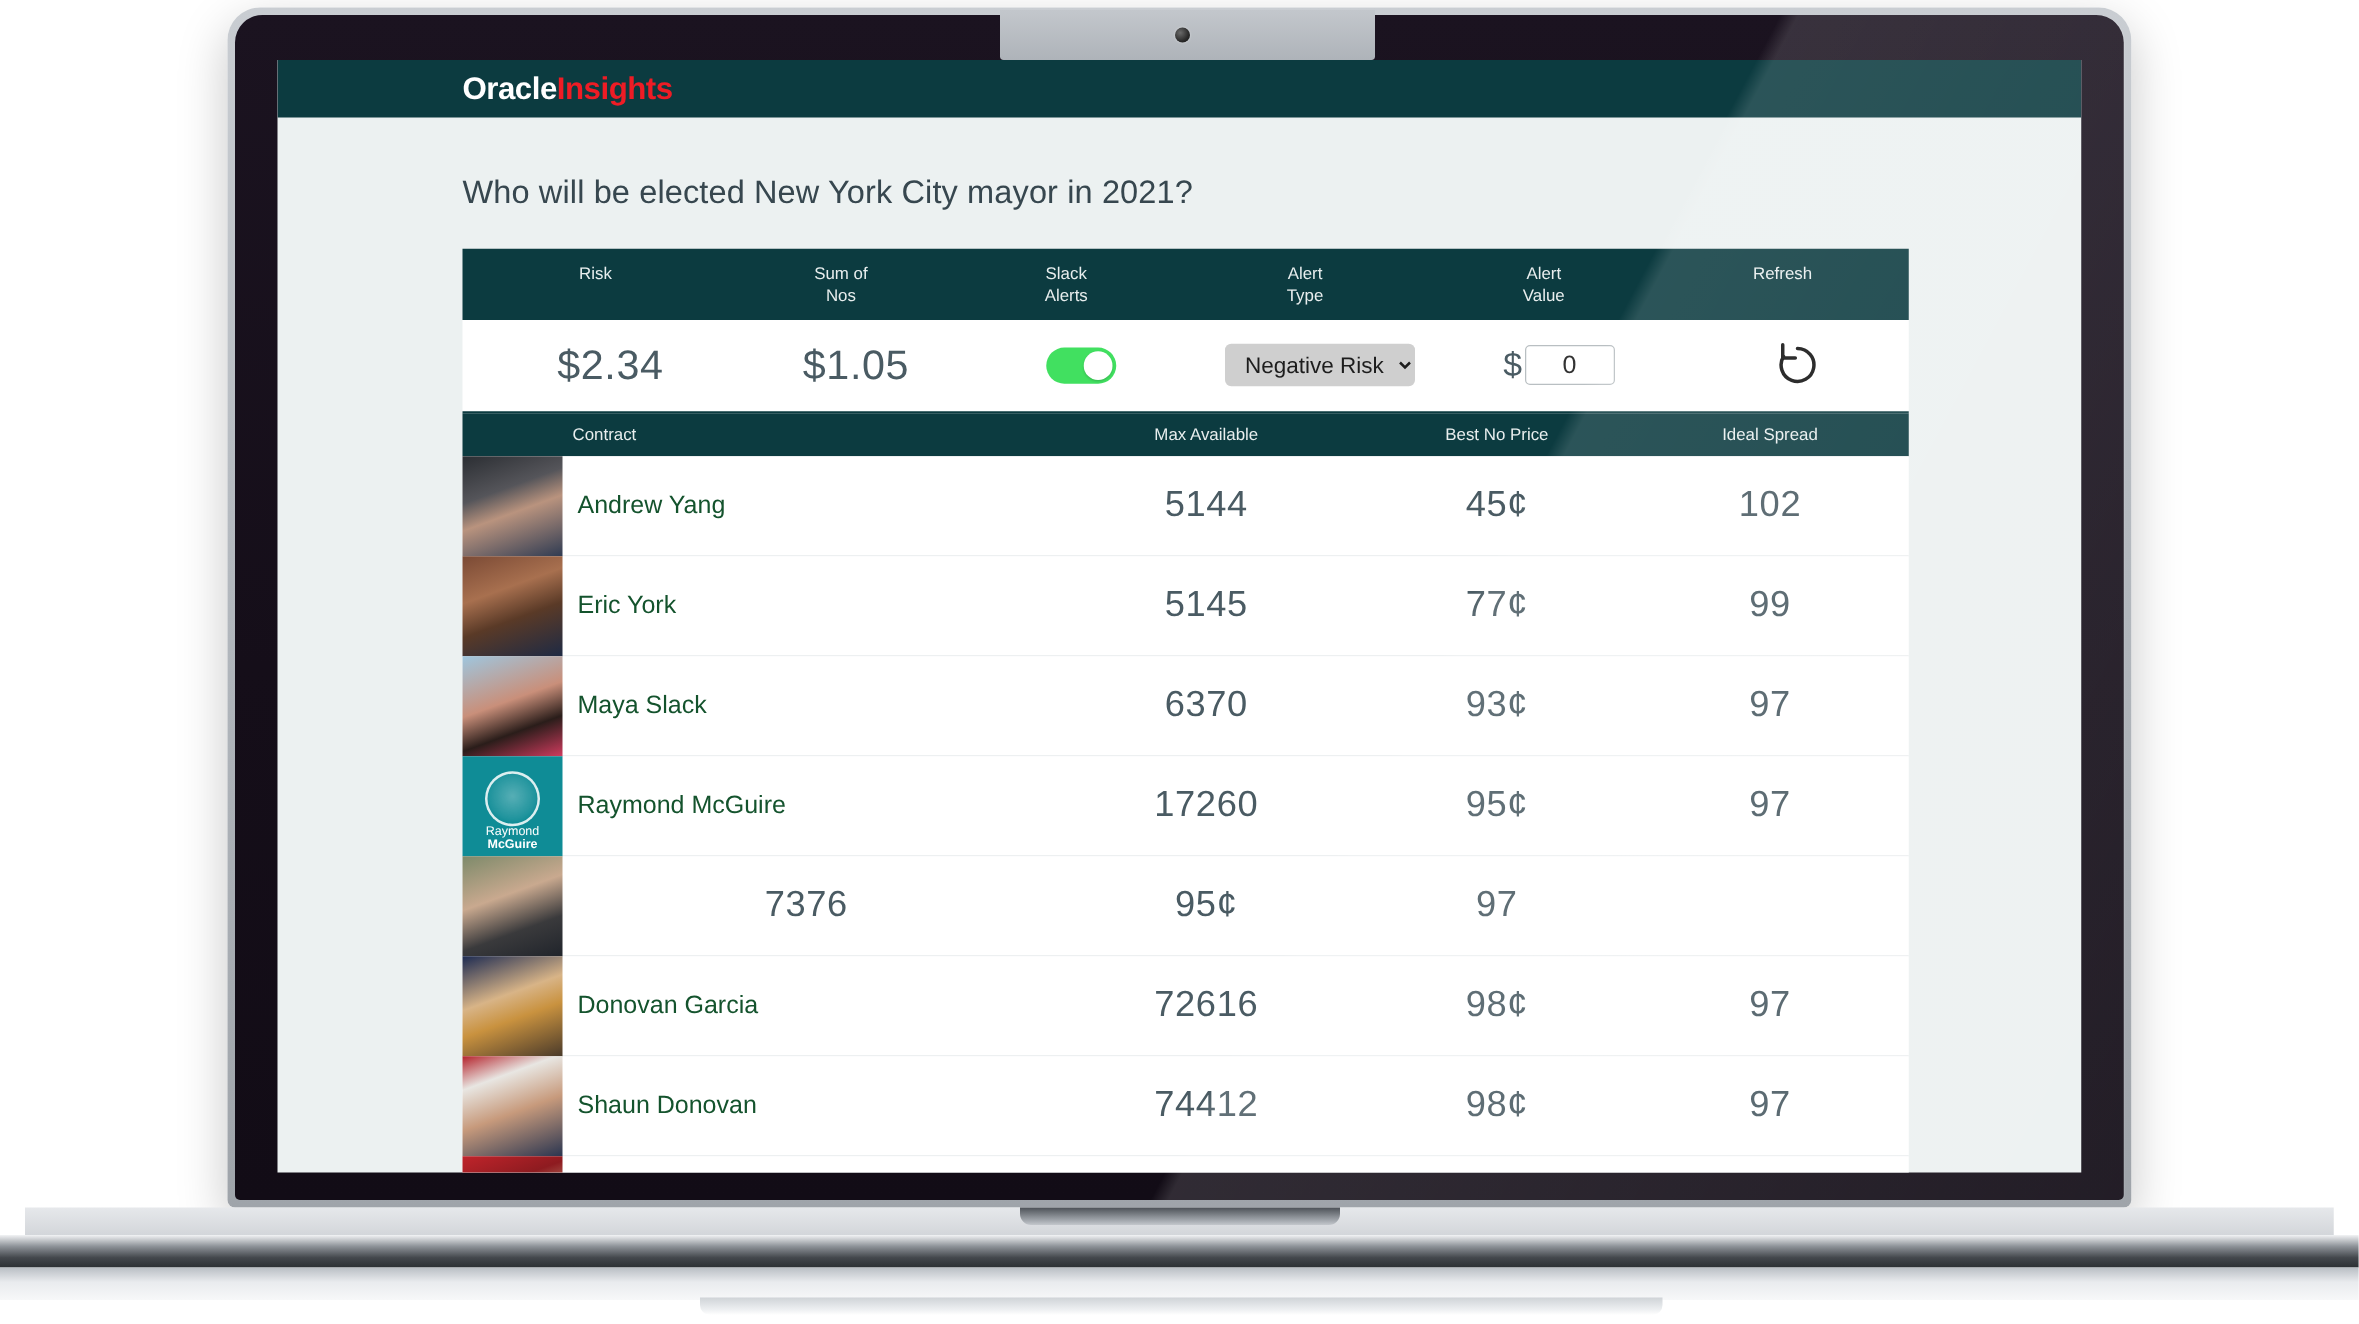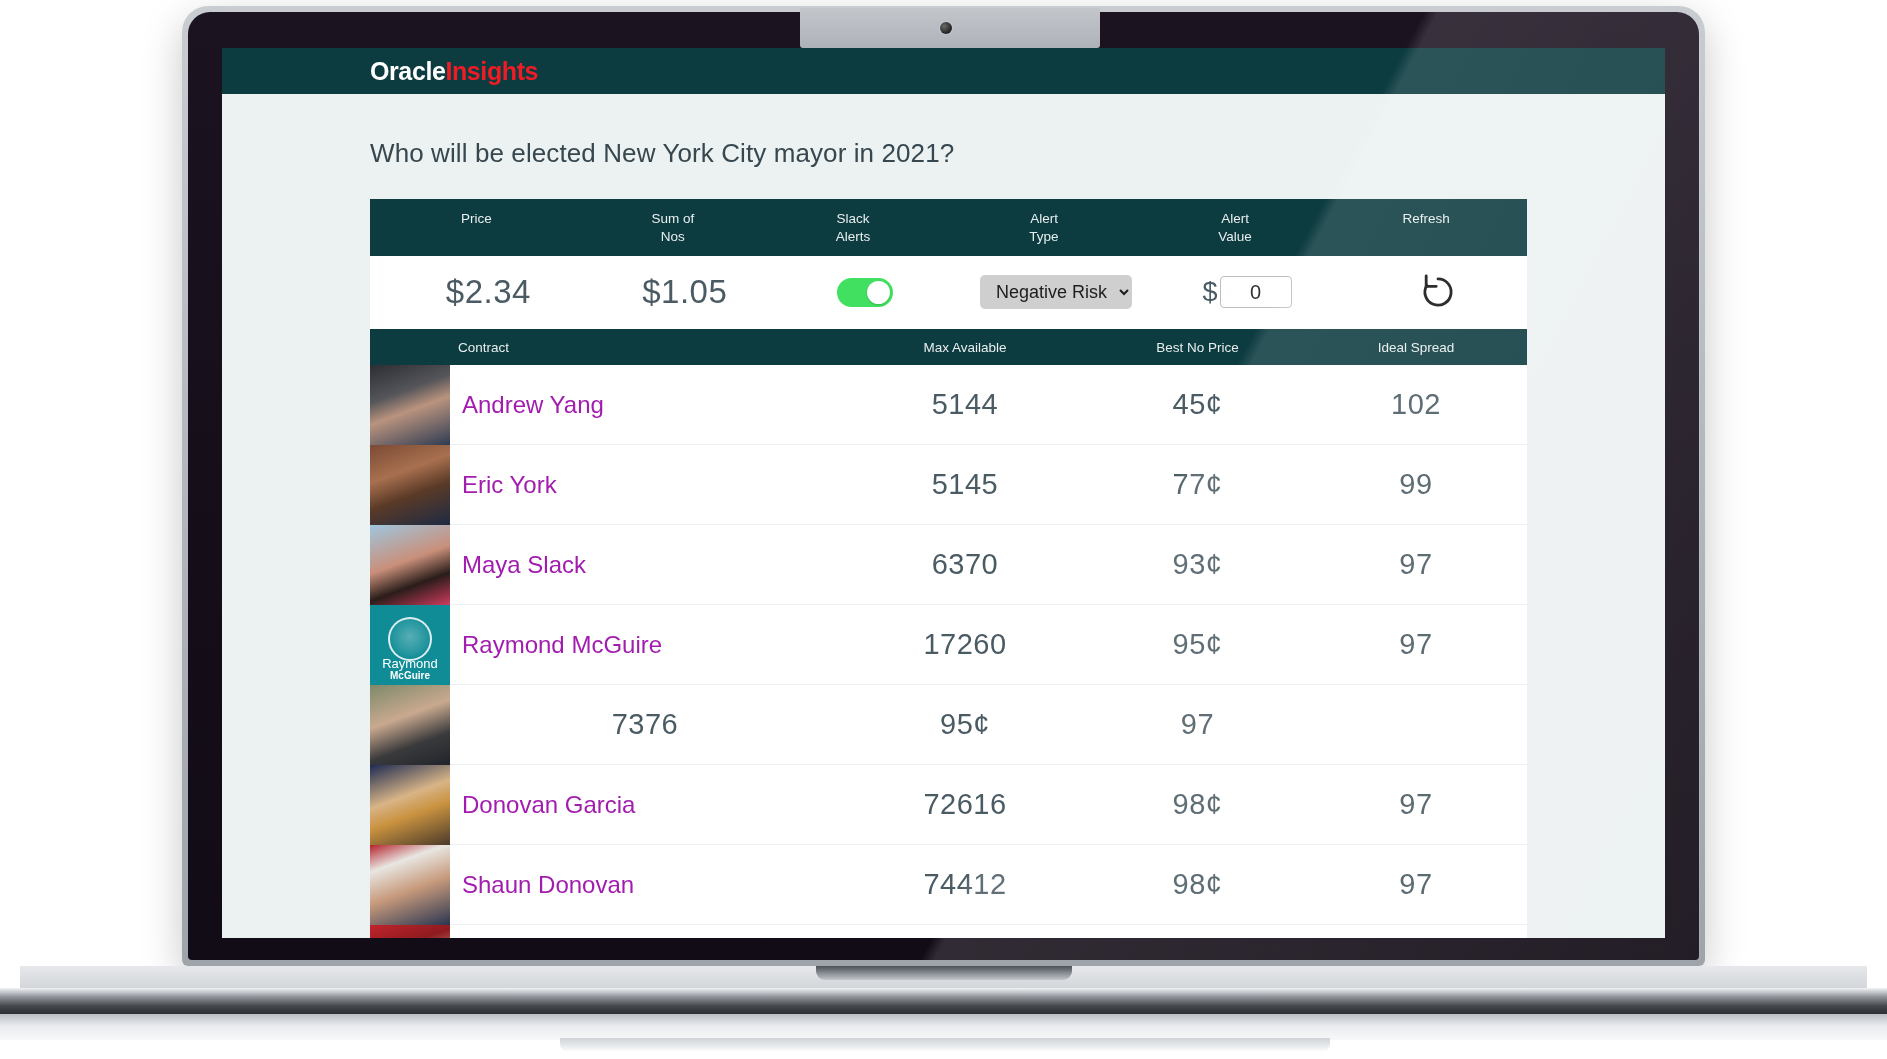--- a/index.html
+++ b/index.html
@@ -175,28 +175,28 @@
     align-items: center;
     height: 80px;
     background: #ffffff;
     border-bottom: 1px solid #edf0f1;
   }
   .avatar {
     width: 80px; height: 80px;
     background-size: cover; background-position: center;
     position: relative; overflow: hidden;
   }
-  .name { font-size: 24px; color: #a21caf; padding-left: 12px; }
+  .name { font-size: 20px; color: #14532d; padding-left: 12px; }
   .num  { font-size: 29px; color: #4a5b63; text-align: center; letter-spacing: .5px; }
 
   .mcguire-badge {
     position: absolute; left: 0; bottom: 3px; width: 100%;
     text-align: center; line-height: 1.05; color: #fff;
   }
-  .mcguire-badge .l1 { font-size: 13px; display: block; }
+  .mcguire-badge .l1 { font-size: 10px; display: block; }
   .mcguire-badge .l2 { font-size: 10px; font-weight: 700; display: block; }
   .seal {
     position: absolute; left: 50%; top: 12px; transform: translateX(-50%);
     width: 44px; height: 44px; border-radius: 50%;
     border: 2px solid rgba(255,255,255,.85);
     background: radial-gradient(circle at 50% 45%, rgba(255,255,255,.30) 0%, rgba(255,255,255,.08) 60%, rgba(255,255,255,0) 75%);
   }
 </style>
 </head>
 <body>
@@ -212,21 +212,21 @@
 
     <div class="app-header">
       <div class="logo"><span class="o">Oracle</span><span class="i">Insights</span></div>
     </div>
 
     <h1 class="page-title">Who will be elected New York City mayor in 2021?</h1>
 
     <div class="panel">
 
       <div class="ctrl-head">
-        <div><span>Price</span></div>
+        <div><span>Risk</span></div>
         <div><span>Sum of</span><br><span>Nos</span></div>
         <div><span>Slack</span><br><span>Alerts</span></div>
         <div><span>Alert</span><br><span>Type</span></div>
         <div><span>Alert</span><br><span>Value</span></div>
         <div><span>Refresh</span></div>
       </div>
 
       <div class="ctrl-body">
         <div class="ctrl-cell">
           <span class="money">$2.34</span>

